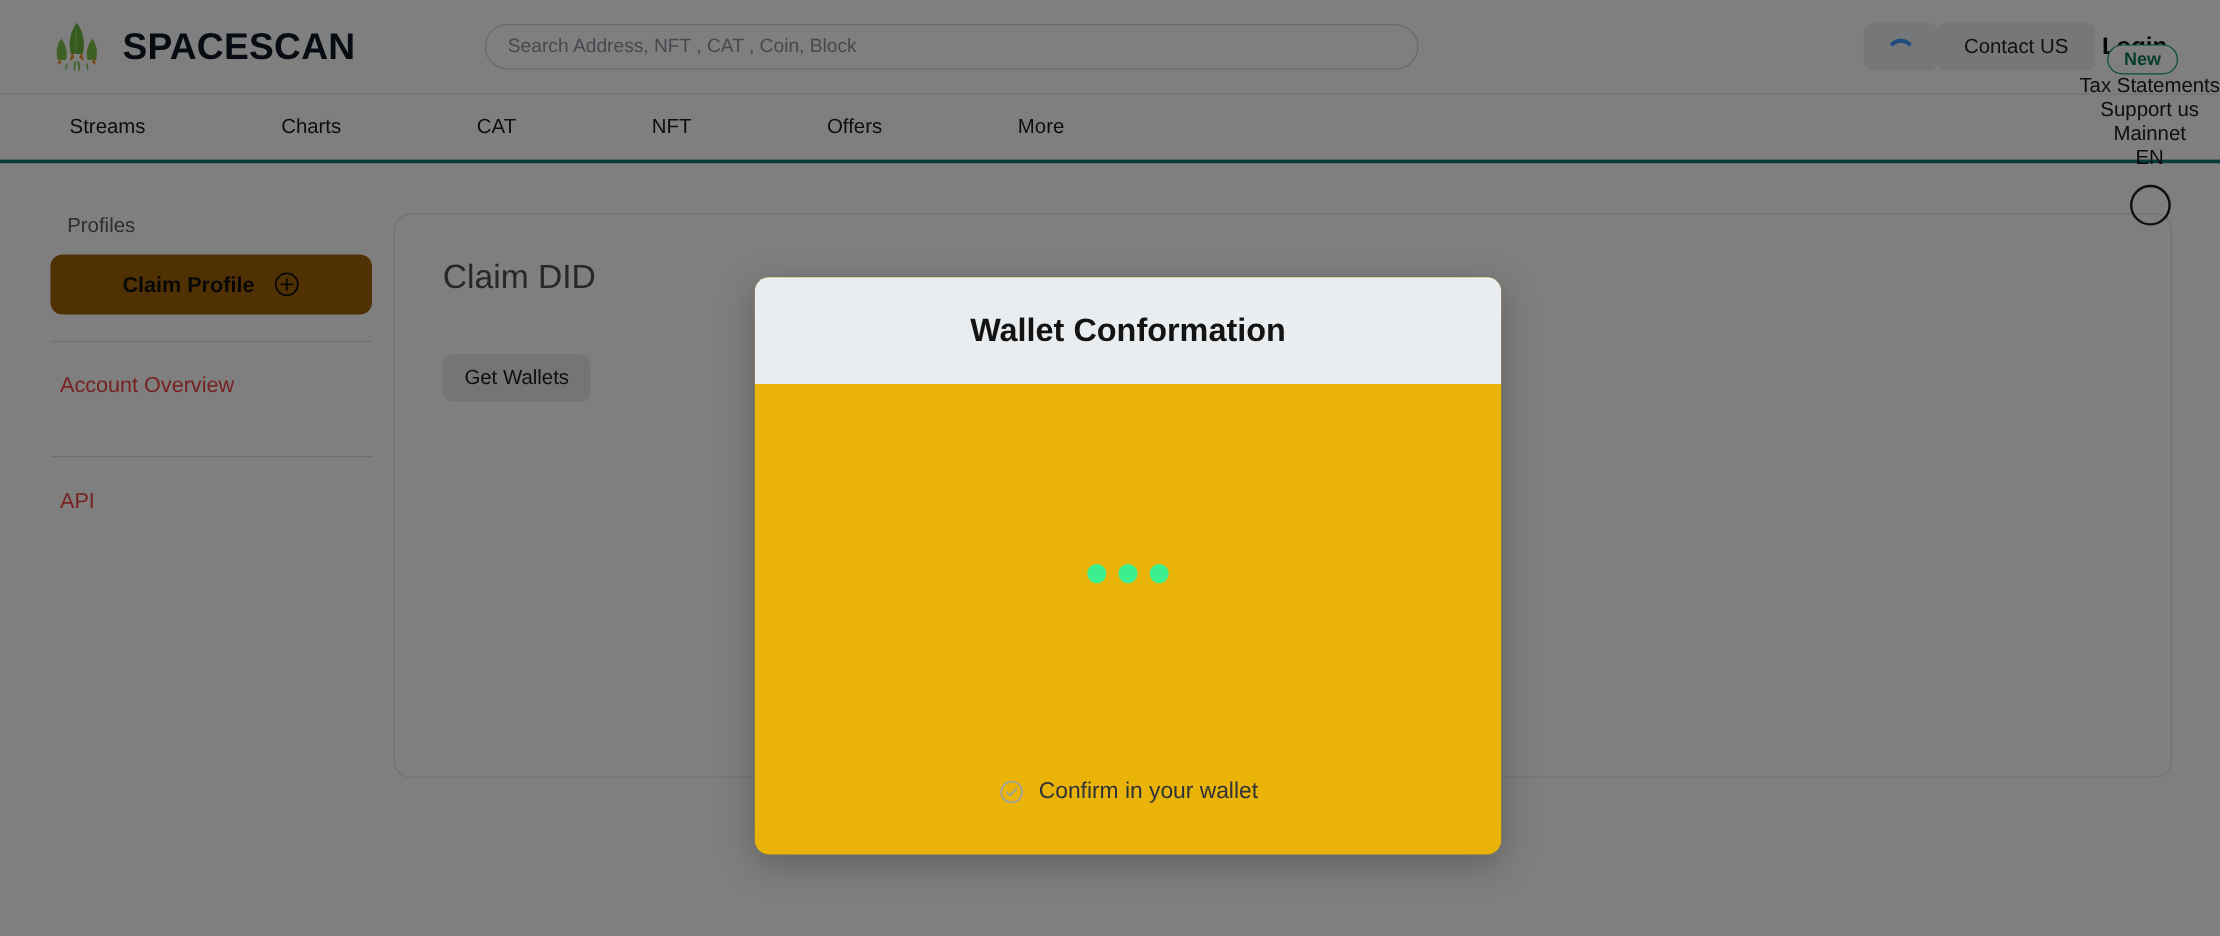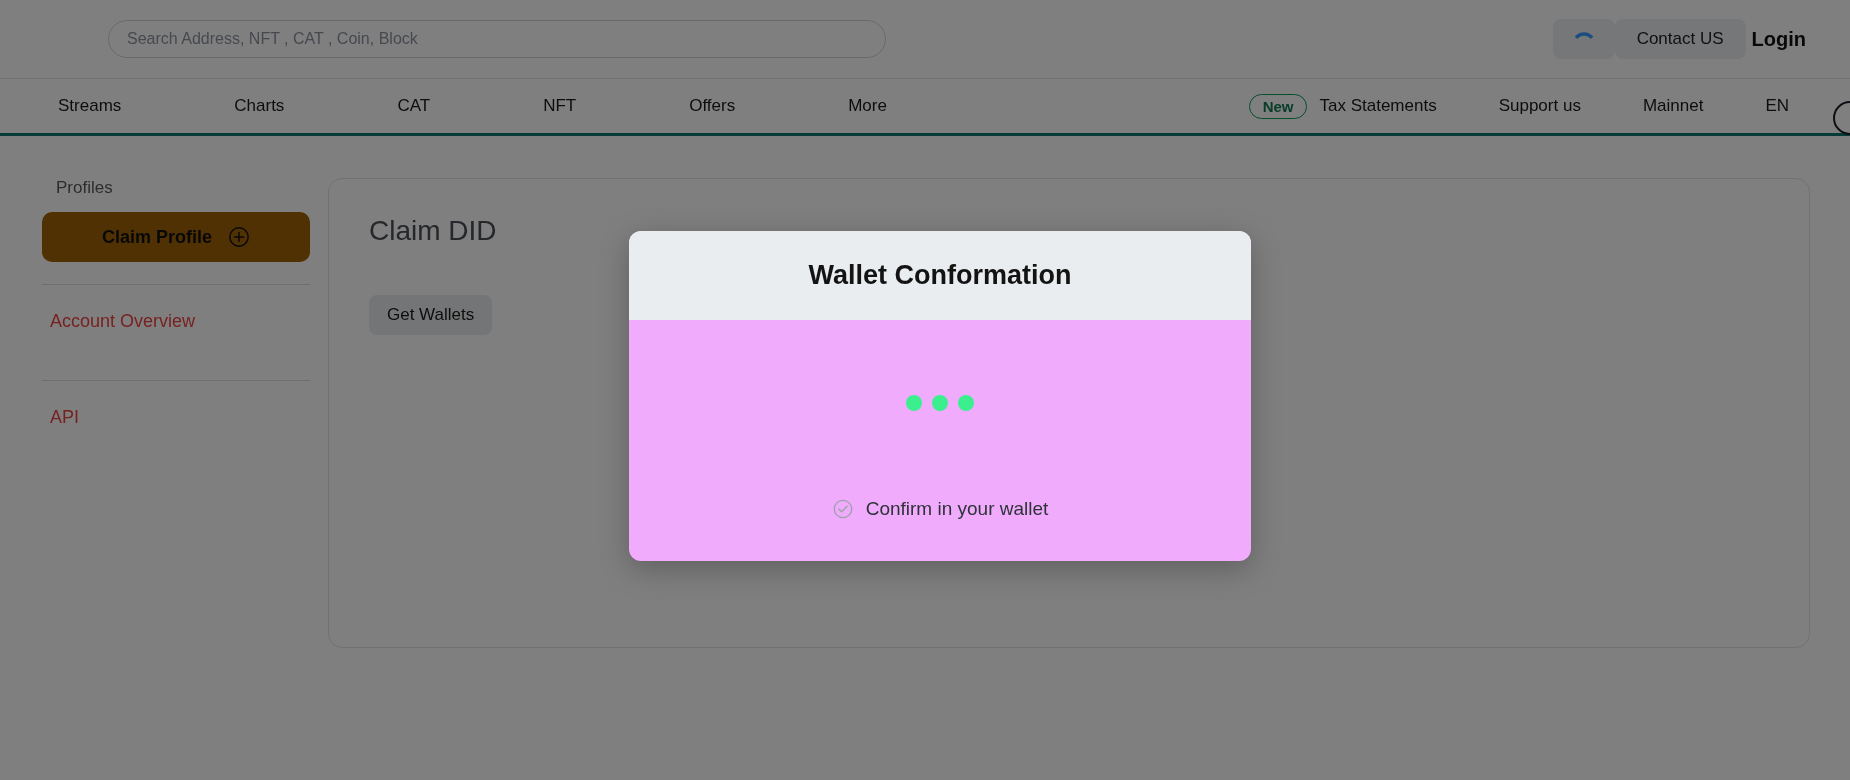--- a/index.html
+++ b/index.html
@@ -61,21 +61,21 @@
     border-top: 1px solid #e3e5e8; border-bottom: 3px solid #0f766e;
     display:flex; align-items:center; background:#fff; z-index:3;
   }
   .nav-left { display:flex; align-items:center; }
   .nav-item {
     font-size: 17px; color: #1a1a1a; cursor: pointer;
     font-family: "Liberation Sans", sans-serif; white-space: nowrap;
   }
   .nav-left .nav-item:nth-child(1){ margin-left: 58px; }
   .nav-left .nav-item{ margin-right: 113px; }
-  .nav-right { margin-left: auto; display:flex; align-items:center; }
+  .nav-right { margin-left: auto; display:flex; align-items:center;flex-direction:column; }
   .nav-right .nav-item { margin-right: 0; }
   .badge-new {
     border: 1px solid #0f9d58; color: #0f7a53; background:#fff;
     border-radius: 14px; padding: 4px 13px; font-size: 15px;
     font-weight: bold; font-family: "Liberation Sans", sans-serif;
     margin-right: 12px; cursor: pointer; line-height: 1;
   }
   .nav-right > * + * { margin-left: 0; }
   .nav-gap { width: 62px; }
   .nav-gap-sm { width: 60px; }
@@ -134,22 +134,22 @@
     font-family: "Liberation Sans", sans-serif;
   }
 
   
   .overlay {
     position: absolute; left: 0; top: 0; width: 1850px; height: 780px;
     background: rgba(0,0,0,0.5); z-index: 10;
   }
   .modal {
     position: absolute; left: 629px; top: 231px;
-    width: 622px; height: 330px;
-    background: #f0abfc; border-radius: 12px;
+    width: 622px; height: 481px;
+    background: #eab308; border-radius: 12px;
     box-shadow: 0 8px 30px rgba(0,0,0,0.25);
     z-index: 11; display: flex; flex-direction: column;
     overflow: hidden;
   }
   .modal-header {
     height: 89px; background: #e9edef;
     display:flex; align-items:center; justify-content:center;
   }
   .modal-title {
     font-size: 27px; font-weight: bold; color: #131313;
@@ -173,20 +173,41 @@
     font-size: 19px; color: #2e3338;
     font-family: "Liberation Sans", sans-serif;
   }
 </style>
 </head>
 <body>
 
 <div id="page">
 
   <div class="header">
+    <div class="brand">
+      <span class="logo-mark">
+        <svg viewBox="0 0 52 52" width="52" height="52" aria-hidden="true">
+          <g>
+            <path d="M26 6 C20 14 19 24 21 32 L31 32 C33 24 32 14 26 6 Z" fill="#6cb33f"></path>
+            <path d="M26 7 C24 15 23.5 24 24.5 32 L26 32 Z" fill="#8cc963" opacity="0.8"></path>
+            <path d="M13 19 C9 25 8.5 31 10 37 L17 37 C18.5 31 17.5 25 13 19 Z" fill="#7cc04a"></path>
+            <path d="M39 19 C43 25 43.5 31 42 37 L35 37 C33.5 31 34.5 25 39 19 Z" fill="#7cc04a"></path>
+            <path d="M22 31 L20 38 L24 35 Z" fill="#f18a21"></path>
+            <path d="M30 31 L32 38 L28 35 Z" fill="#f18a21"></path>
+            <path d="M11.5 36 L10 41 L13.5 39 Z" fill="#f18a21"></path>
+            <path d="M40.5 36 L42 41 L38.5 39 Z" fill="#f18a21"></path>
+            <path d="M24 38 C23 42 23 45 24 47 C25 45 25 42 25.6 38 Z" fill="#8cc963"></path>
+            <path d="M28 38 C29 42 29 45 28 47 C27 45 27 42 26.4 38 Z" fill="#8cc963"></path>
+            <path d="M17 40 C16 43 16 45 17 46 C18 44 18 42 18.3 40 Z" fill="#8cc963"></path>
+            <path d="M35 40 C36 43 36 45 35 46 C34 44 34 42 33.7 40 Z" fill="#8cc963"></path>
+          </g>
+        </svg>
+      </span>
+      <span class="brand-name">SPACESCAN</span>
+    </div>
 
     <div class="search-wrap">
       <input class="search-input" type="text" placeholder="Search Address, NFT , CAT , Coin, Block" style="">
     </div>
 
     <div class="header-right">
       <button class="wc-btn">
         <span>
           <svg width="28" height="18" viewBox="0 0 32 20" aria-hidden="true">
             <path d="M6.5 7.2c5.2-5.1 13.8-5.1 19 0l.63.62a.65.65 0 0 1 0 .93l-2.15 2.11a.34.34 0 0 1-.48 0l-.87-.85c-3.63-3.56-9.5-3.56-13.13 0l-.93.91a.34.34 0 0 1-.48 0L5.94 8.81a.65.65 0 0 1 0-.93l.56-.68z" fill="#3b99fc"></path>

